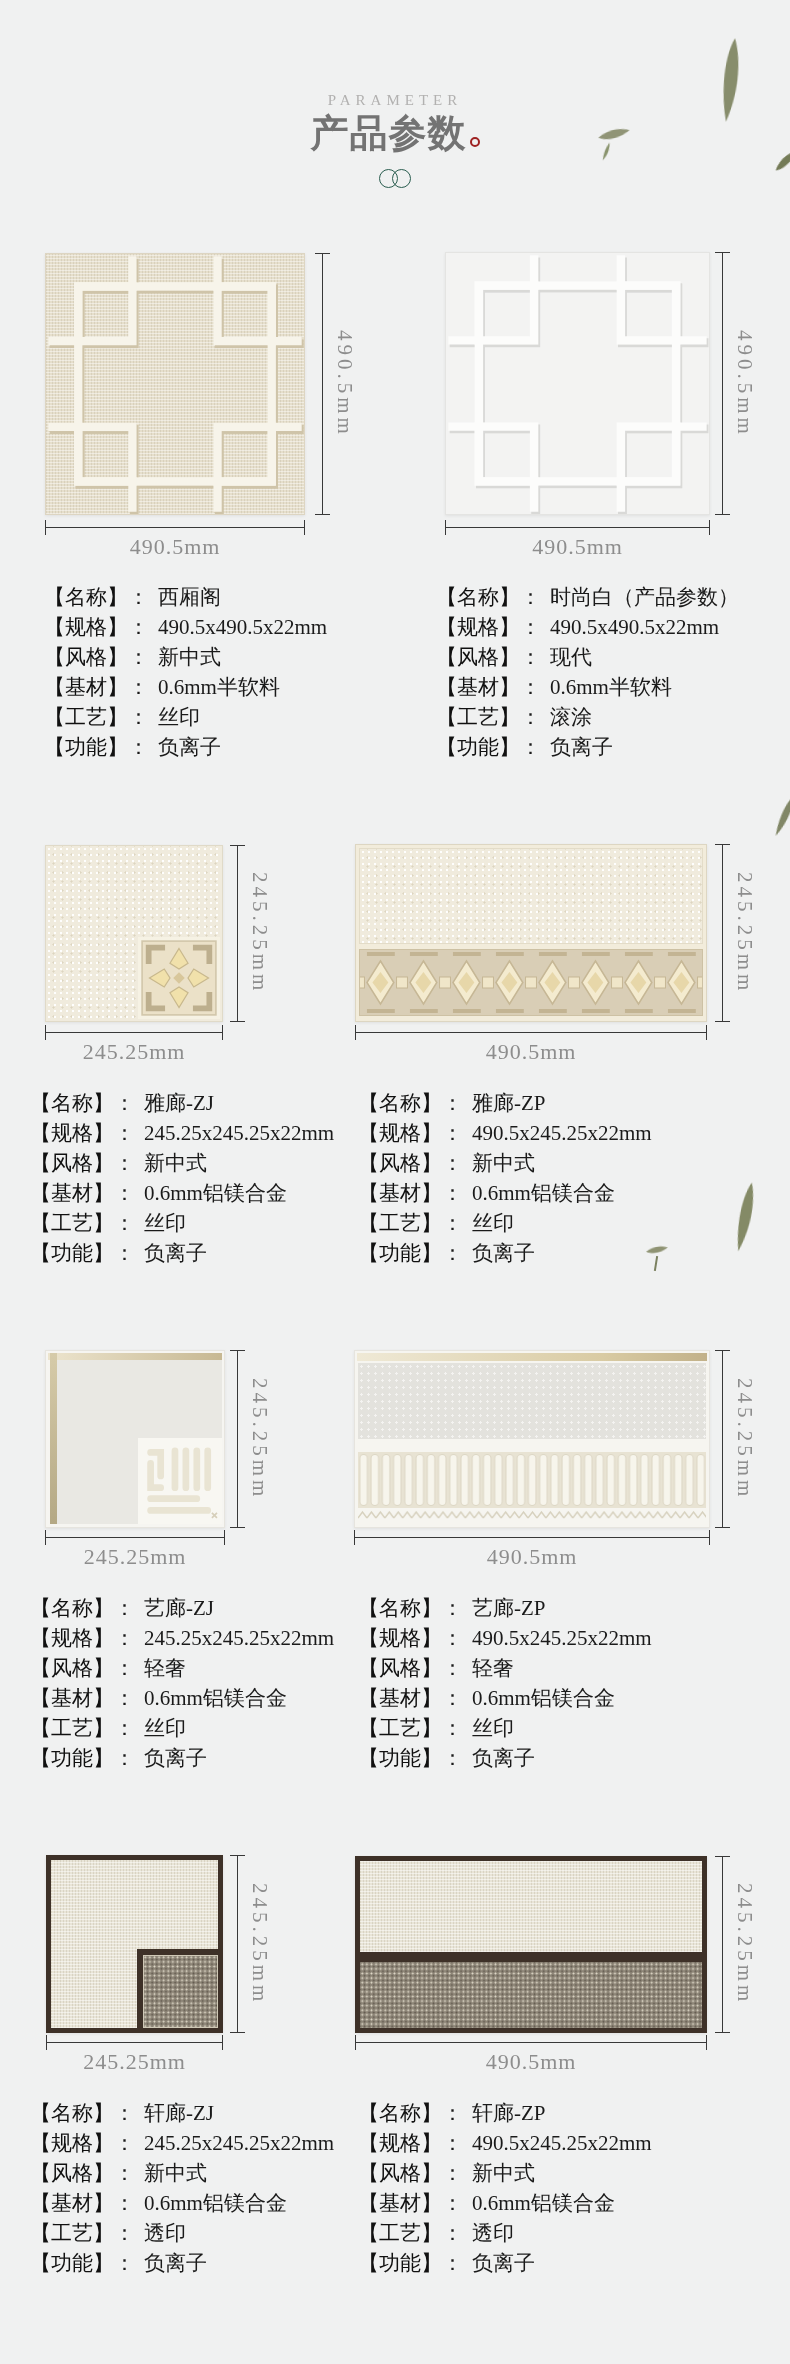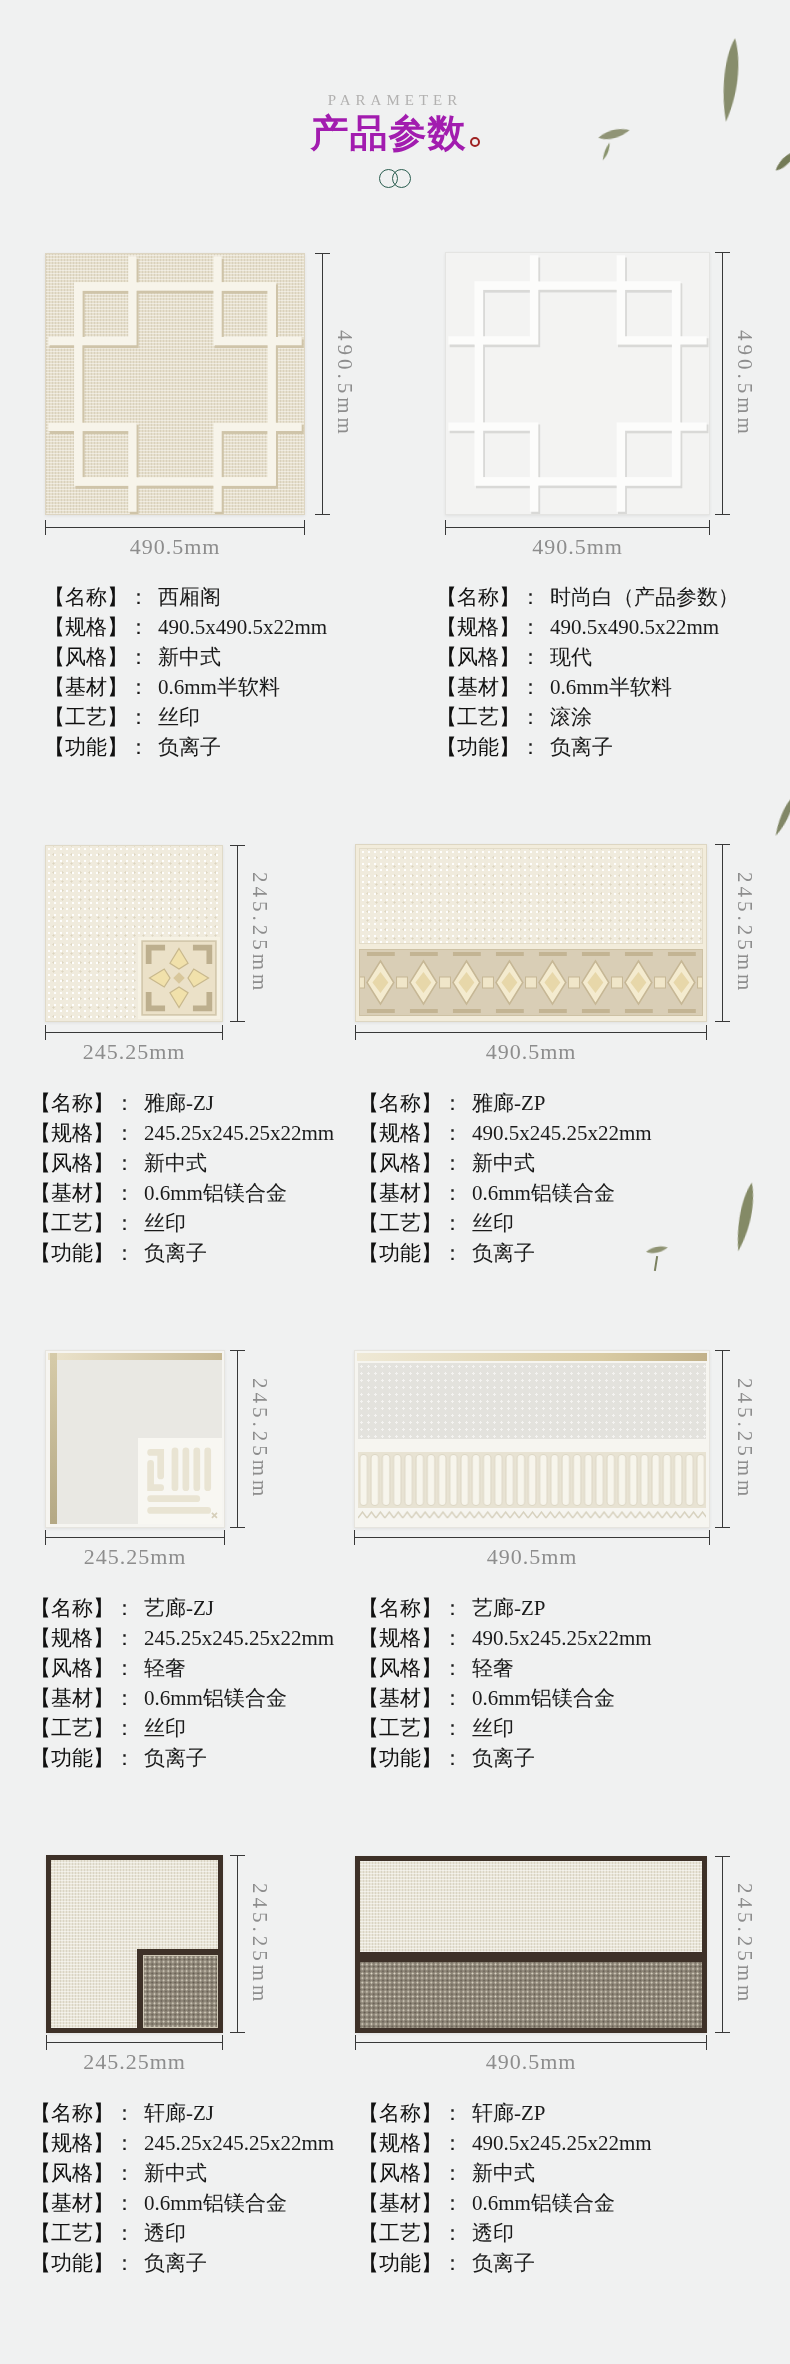--- a/index.html
+++ b/index.html
@@ -4,21 +4,21 @@
 <style>
   html,body{margin:0;padding:0;}
   .page{position:relative;width:790px;height:2364px;background:#f0f1f1;overflow:hidden;
         font-family:"Liberation Serif","DejaVu Serif",serif;}
   .fill{position:absolute;inset:0;width:100%;height:100%;display:block;}
 
   
   .eyebrow{position:absolute;top:92px;left:0;width:100%;text-align:center;
            font-size:15px;letter-spacing:5px;color:#b2b1b0;}
   .title-row{position:absolute;top:108px;left:0;width:100%;text-align:center;}
-  .title-text{font-size:38px;font-weight:700;color:#a21caf;letter-spacing:1px;}
+  .title-text{font-size:38px;font-weight:700;color:#737373;letter-spacing:1px;}
   .title-dot{display:inline-block;width:6px;height:6px;border:2px solid #9e2222;border-radius:50%;
              margin-left:3px;vertical-align:-1px;}
   .rings{position:absolute;top:169px;left:0;width:100%;display:flex;justify-content:center;}
   .ring{width:19px;height:19px;border:1px solid #2a5d4f;border-radius:50%;box-sizing:border-box;}
   .ring2{margin-left:-6px;}
 
   
   .panel{position:absolute;box-sizing:border-box;box-shadow:0 1px 3px rgba(0,0,0,.07);}
   .linen1{background-color:#e6dfcc;background-image:
      repeating-linear-gradient(0deg,rgba(255,255,255,.45) 0 1px,transparent 1px 3px),

